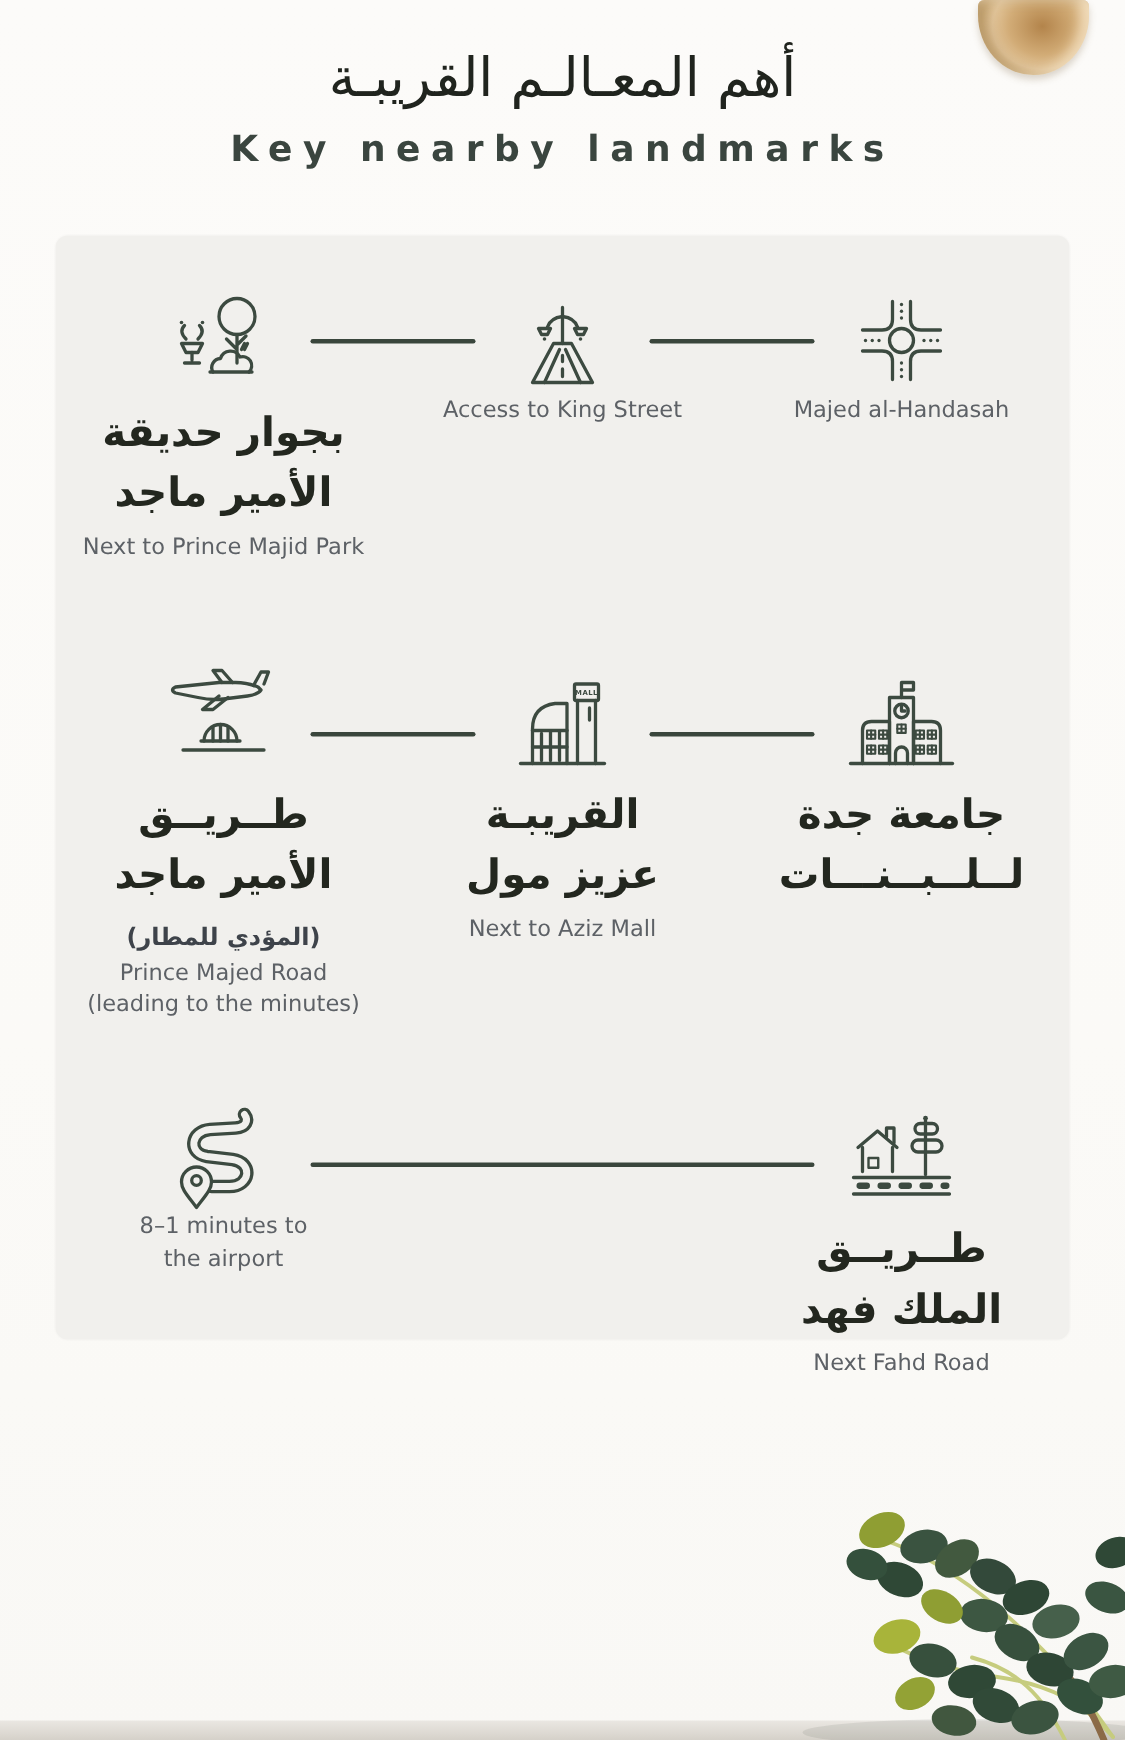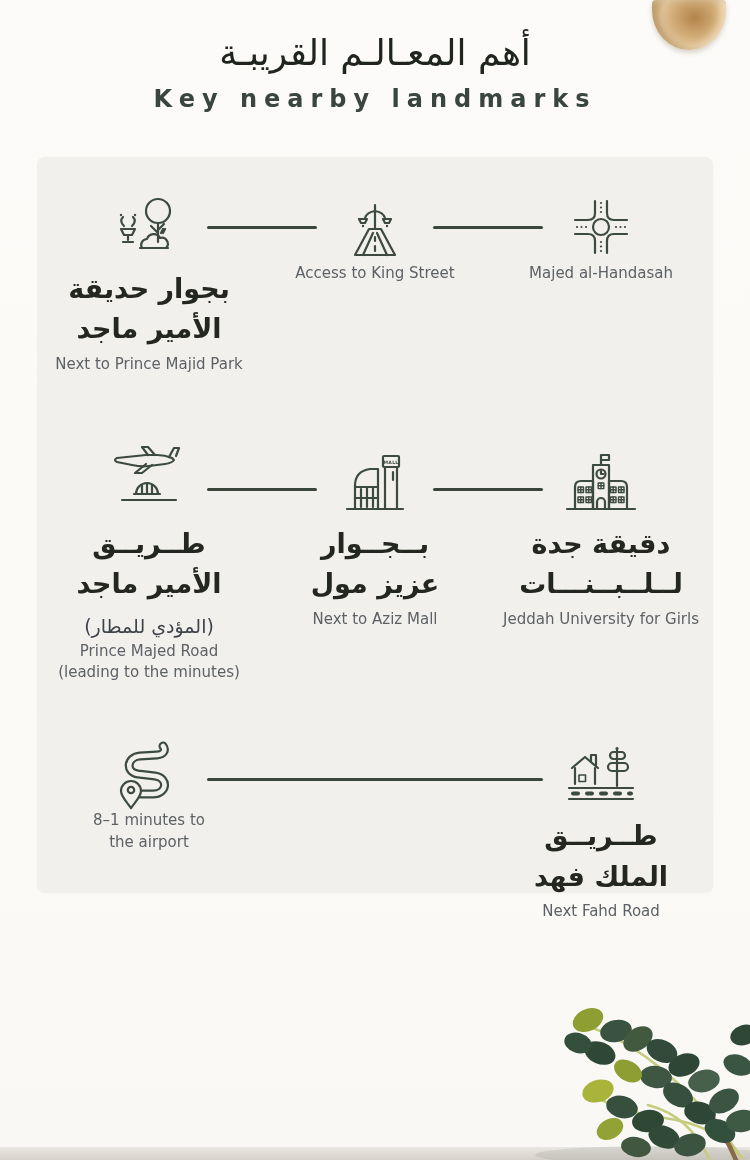--- a/index.html
+++ b/index.html
@@ -40,21 +40,21 @@
   .connector{ flex:1; height:3px; background:#3a463c; border-radius:2px; margin-left:-40px; margin-right:-40px; position:relative; z-index:1; }
   .r1 .connector{ margin-top:31px; }
   .r2 .connector{ margin-top:60px; }
   .r3 .connector{ margin-top:42px; }
   .ar{
     margin-top:10px; font-size:27px; font-weight:bold; color:#23271f;
     line-height:1.5; white-space:pre-line; direction:rtl;
   }
   .ar.num{ direction:ltr; }
   .note-ar{
-    margin-top:10px; font-size:19px; font-weight:normal; color:#3e434a;
+    margin-top:10px; font-size:16px; font-weight:bold; color:#3e434a;
     direction:rtl;
   }
   .en{
     margin-top:4px; font-size:15px; color:#5d6166; line-height:1.45;
     white-space:pre-line; direction:ltr;
   }
   svg.icon{ stroke:#3c4a40; fill:none; stroke-width:2.2; stroke-linecap:round; stroke-linejoin:round; }
   svg.icon .fill{ fill:#3c4a40; stroke:none; }
   svg.icon text{ stroke:none; fill:#3c4a40; font-family:"DejaVu Sans", sans-serif; font-weight:bold; }
   .bottom-strip{
@@ -178,21 +178,21 @@
             <path d="M47,67 V25 M59,67 V25"></path>
             <rect x="45" y="14" width="16" height="11" rx="1"></rect>
             <text x="53" y="21.6" font-size="4.6" text-anchor="middle" letter-spacing="0.3">MALL</text>
             <path d="M55,30 v8"></path>
             <path d="M17,67 V44 q0,-15 15,-17 h8 v40"></path>
             <path d="M17,45 h23"></path>
             <path d="M23,47 v18 M29,46 v19 M35,45.5 v19.5"></path>
             <path d="M17,56 h23"></path>
           </svg>
         </div>
-        <div class="ar">بــجــوار
+        <div class="ar">القريبـة
 عزيز مول</div>
         <div class="en">Next to Aziz Mall</div>
       </div>
 
       <div class="connector"></div>
 
       <div class="cell">
         <div class="icon-box">
           <svg class="icon" width="86" height="64" viewBox="0 0 86 64">
             <path d="M9,59 H77"></path>
@@ -218,23 +218,22 @@
                 <path d="M63.25,37 v5.5 M60.5,39.75 h5.5"></path>
               <rect x="52.5" y="47" width="5.5" height="5.5"></rect>
                 <path d="M55.25,47 v5.5 M52.5,49.75 h5.5"></path>
               <rect x="60.5" y="47" width="5.5" height="5.5"></rect>
                 <path d="M63.25,47 v5.5 M60.5,49.75 h5.5"></path>
               <rect x="40.2" y="33" width="5.6" height="5.6"></rect>
                 <path d="M43,33 v5.6 M40.2,35.8 h5.6"></path>
             </g>
           </svg>
         </div>
-        <div class="ar">دقيقة جدة
+        <div class="ar">جامعة جدة
 لــلــبــنـــات</div>
-        <div class="en">Jeddah University for Girls</div>
       </div>
     </div>
 
     <div class="row r3">
       <div class="cell">
         <div class="icon-box">
           <svg class="icon" width="74" height="78" viewBox="0 0 74 78">
             <path d="M29,62 h12 c14,0 16,-16 2,-18 l-17,-2 c-13,-2 -11,-17 2,-18 l17,-1 c7,-0.5 9,-5 6,-9" stroke-width="9"></path>
             <path d="M29,62 h12 c14,0 16,-16 2,-18 l-17,-2 c-13,-2 -11,-17 2,-18 l17,-1 c7,-0.5 9,-5 6,-9" stroke="#f1f0ed" stroke-width="4.6"></path>
             <path d="M19,76 c-6,-8 -10,-12 -10,-17 a10,10 0 0 1 20,0 c0,5 -4,9 -10,17 z" fill="#f1f0ed"></path>

